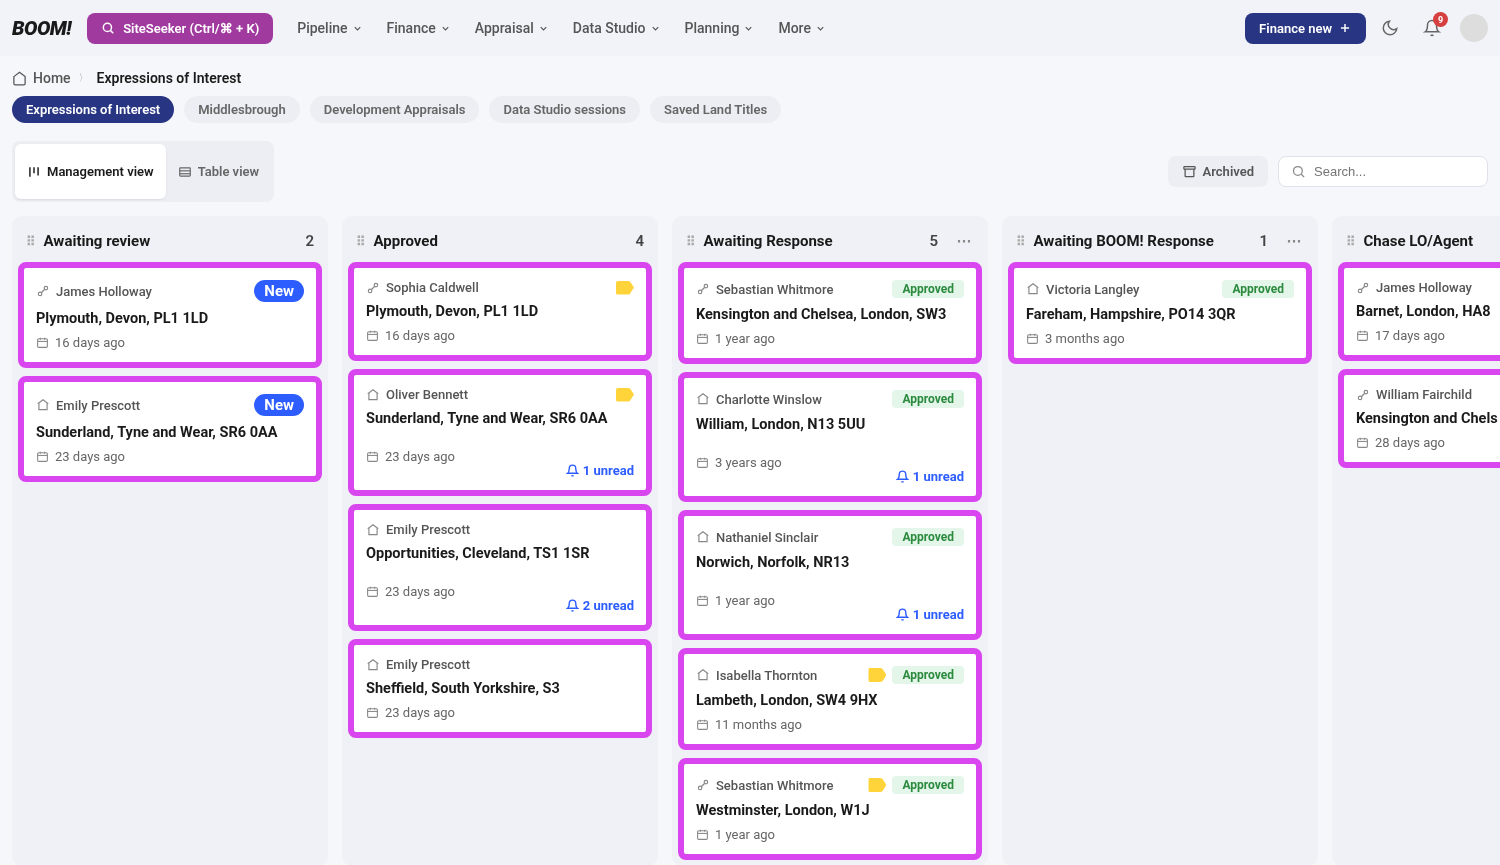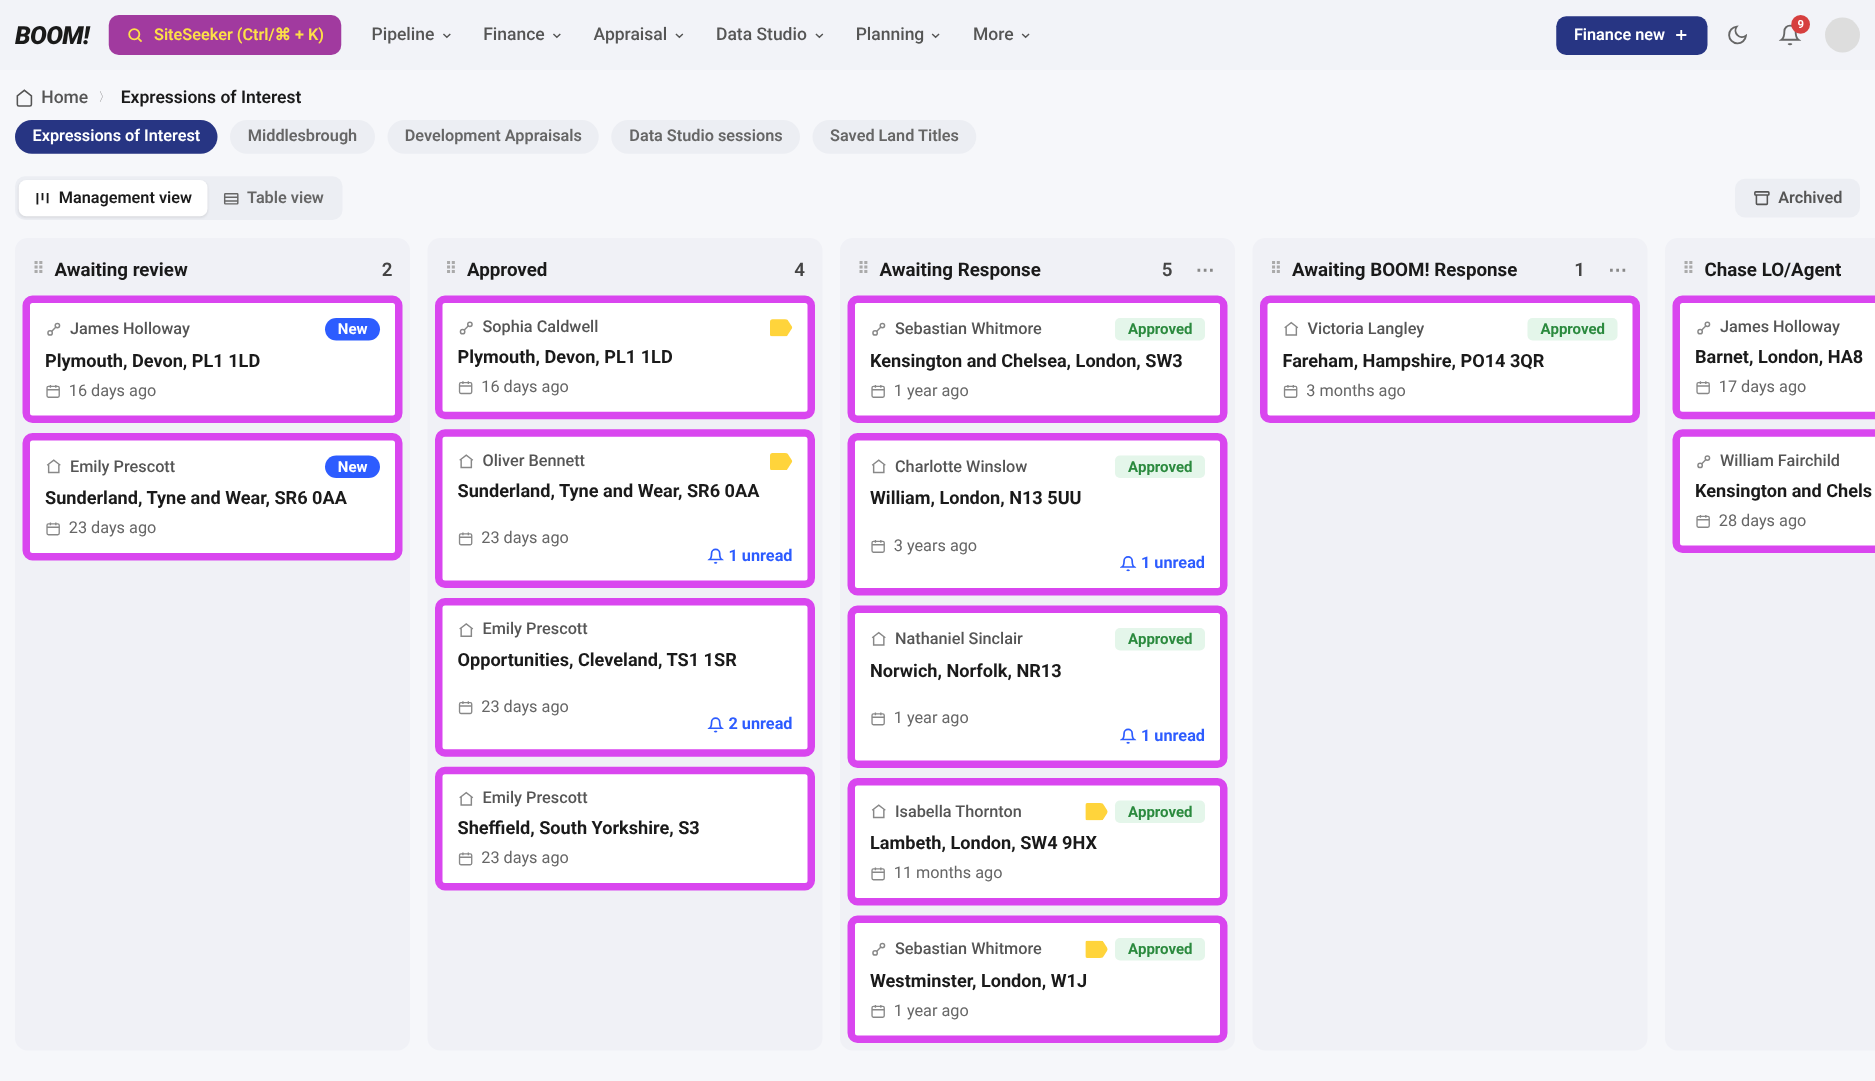--- a/index.html
+++ b/index.html
@@ -20,21 +20,21 @@
   font-size: 20px;
   font-style: italic;
   letter-spacing: -0.5px;
   margin-right: 16px;
 }
 .site-seeker {
   display: flex;
   align-items: center;
   gap: 8px;
   background: #a13a9f;
-  color: #fde047;
+  color: #ffffff;
   padding: 8px 14px;
   border-radius: 8px;
   font-weight: 600;
   font-size: 13px;
   cursor: pointer;
 }
 .nav {
   display: flex;
   gap: 24px;
   margin-left: 24px;
@@ -132,21 +132,21 @@
 .view-group {
   display: flex;
   background: #eceef3;
   border-radius: 8px;
   padding: 3px;
 }
 .view-btn {
   display: flex;
   align-items: center;
   gap: 6px;
-  padding: 7px 12px;
+  padding: 20px 12px;
   border-radius: 6px;
   font-weight: 600;
   color: #666;
   cursor: pointer;
   font-size: 13px;
 }
 .view-btn.active {
   background: #fff;
   color: #1a1a1a;
   box-shadow: 0 1px 2px rgba(0,0,0,0.08);
@@ -216,21 +216,21 @@
   cursor: pointer;
 }
 .card-top { display: flex; align-items: center; gap: 6px; color: #555; font-size: 13px;}
 .card-icon {color:#888; display:flex;}
 .card-person { flex:1; font-weight:500;}
 .card-badge-new {
   background: #2d5cff;
   color: #fff;
   padding: 2px 10px;
   border-radius: 12px;
-  font-size: 12px;
+  font-size: 15px;
   font-weight: 700;
   text-align: center;
 }
 .card-badge-approved {
   background: #e4f6ea;
   color: #2b8a3e;
   padding: 2px 10px;
   border-radius: 4px;
   font-size: 12px;
   font-weight: 700;
@@ -370,20 +370,27 @@
     </div>
   </div>
   <div class="spacer"></div>
   <div class="archived-btn">
     <svg width="15" height="15" viewBox="0 0 24 24" fill="none" stroke="currentColor" stroke-width="2">
         <rect x="3" y="4" width="18" height="4" rx="1"></rect>
         <path d="M5 8v11a1 1 0 001 1h12a1 1 0 001-1V8"></path>
       </svg>
     <span>Archived</span>
   </div>
+  <div class="search-box">
+    <svg width="15" height="15" viewBox="0 0 24 24" fill="none" stroke="#888" stroke-width="2">
+        <circle cx="11" cy="11" r="7"></circle>
+        <line x1="21" y1="21" x2="16.5" y2="16.5"></line>
+      </svg>
+    <input type="text" placeholder="Search..." style="">
+  </div>
 </div>
 
 <div class="board" id="board">
     <div class="col">
     <div class="col-header">
       <span class="grip">⠿</span>
       <span>Awaiting review</span>
       <span class="col-count">2</span>
 
     </div>

